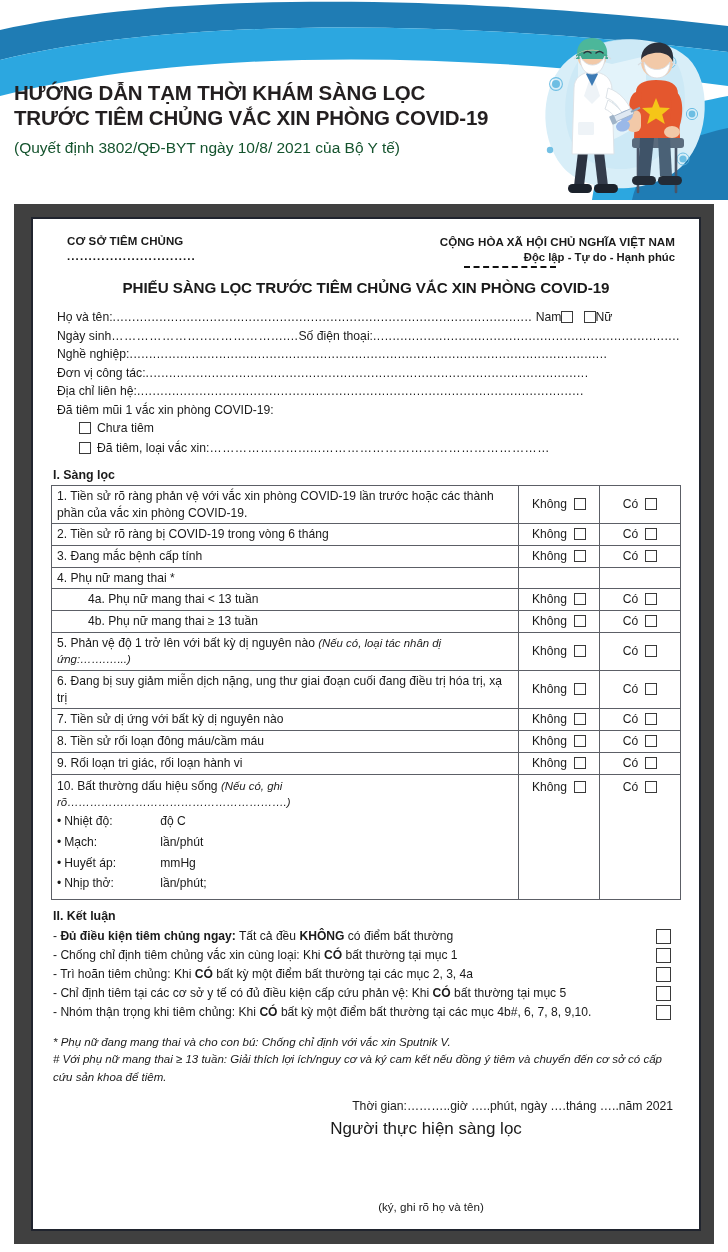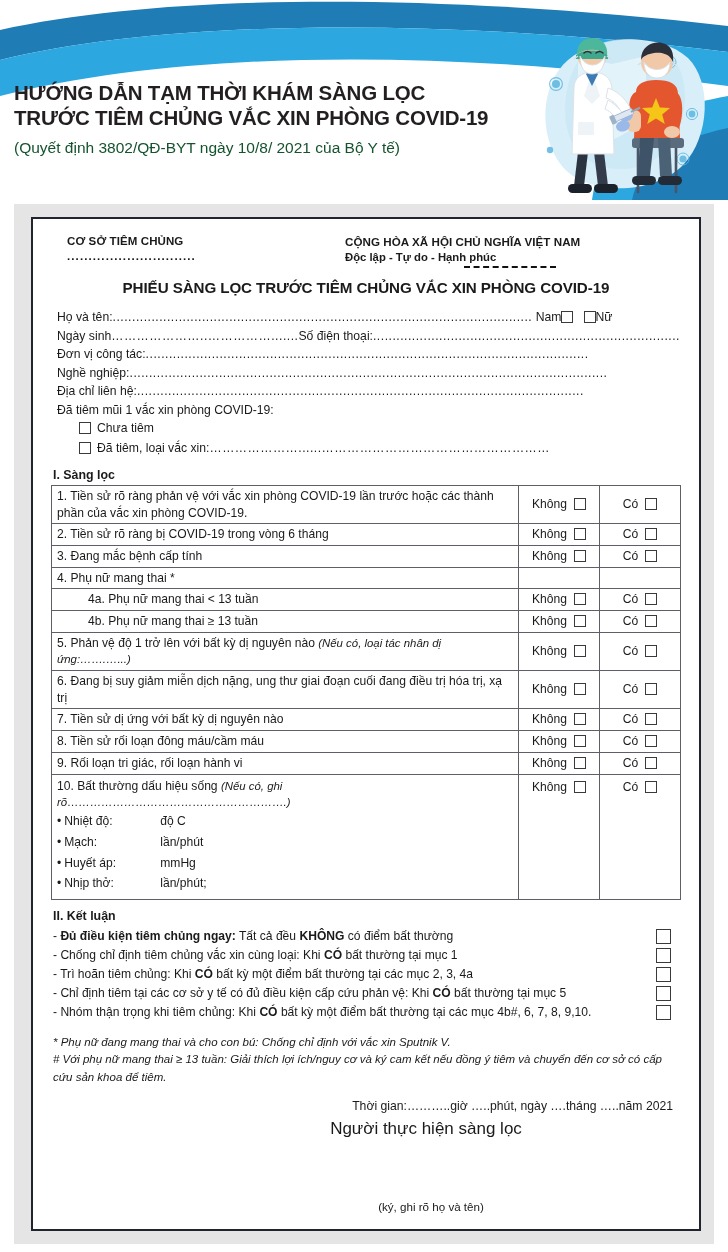--- a/index.html
+++ b/index.html
@@ -60,21 +60,21 @@
     z-index: 4;
   }
 
   
   .frame {
     position: absolute;
     left: 14px;
     top: 204px;
     width: 700px;
     height: 1040px;
-    background: #e5e5e5;
+    background: #404040;
     box-sizing: border-box;
     padding: 13px 13px 13px 17px;
   }
   .sheet {
     width: 100%;
     height: 100%;
     background: #ffffff;
     border: 2px solid #20242e;
     box-sizing: border-box;
     padding: 16px 18px 0 18px;
@@ -97,21 +97,21 @@
     letter-spacing: 0.1px;
   }
   .facility-dots {
     font-size: 11.5px;
     font-weight: bold;
     letter-spacing: 1.1px;
     margin-top: 3px;
     color: #111;
   }
   .national {
-    text-align: left;
+    text-align: right;
     width: 330px;
     padding-right: 6px;
   }
   .nat-line1 {
     font-size: 11.6px;
     font-weight: bold;
     letter-spacing: 0.05px;
   }
   .nat-line2 {
     font-size: 11.3px;
@@ -382,23 +382,23 @@
       </div>
     </div>
 
     <div class="doc-title">PHIẾU SÀNG LỌC TRƯỚC TIÊM CHỦNG VẮC XIN PHÒNG COVID-19</div>
 
     <div class="fields">
       <div class="fld"><span>Họ và tên:</span><span class="dots">............................................................................................................</span> <span>Nam</span><span class="cbx"></span> &nbsp;&nbsp;<span class="cbx"></span><span>Nữ</span></div>
 
       <div class="fld"><span>Ngày sinh</span><span class="dots">…………………..…………….......</span><span>Số điện thoại:</span><span class="dots">................................................................................</span></div>
 
+      <div class="fld"><span>Nghề nghiệp:</span><span class="dots">...........................................................................................................................</span></div>
+
       <div class="fld"><span>Đơn vị công tác:</span><span class="dots">..................................................................................................................</span></div>
-
-      <div class="fld"><span>Nghề nghiệp:</span><span class="dots">...........................................................................................................................</span></div>
 
       <div class="fld"><span>Địa chỉ liên hệ:</span><span class="dots">...................................................................................................................</span></div>
 
       <div class="fld">Đã tiêm mũi 1 vắc xin phòng COVID-19:</div>
 
       <div class="indent-row"><span class="cbx"></span><span>Chưa tiêm</span></div>
 
       <div class="indent-row"><span class="cbx"></span><span>Đã tiêm, loại vắc xin:</span><span class="dots">…………………......………………………………………………</span></div>
     </div>
 

